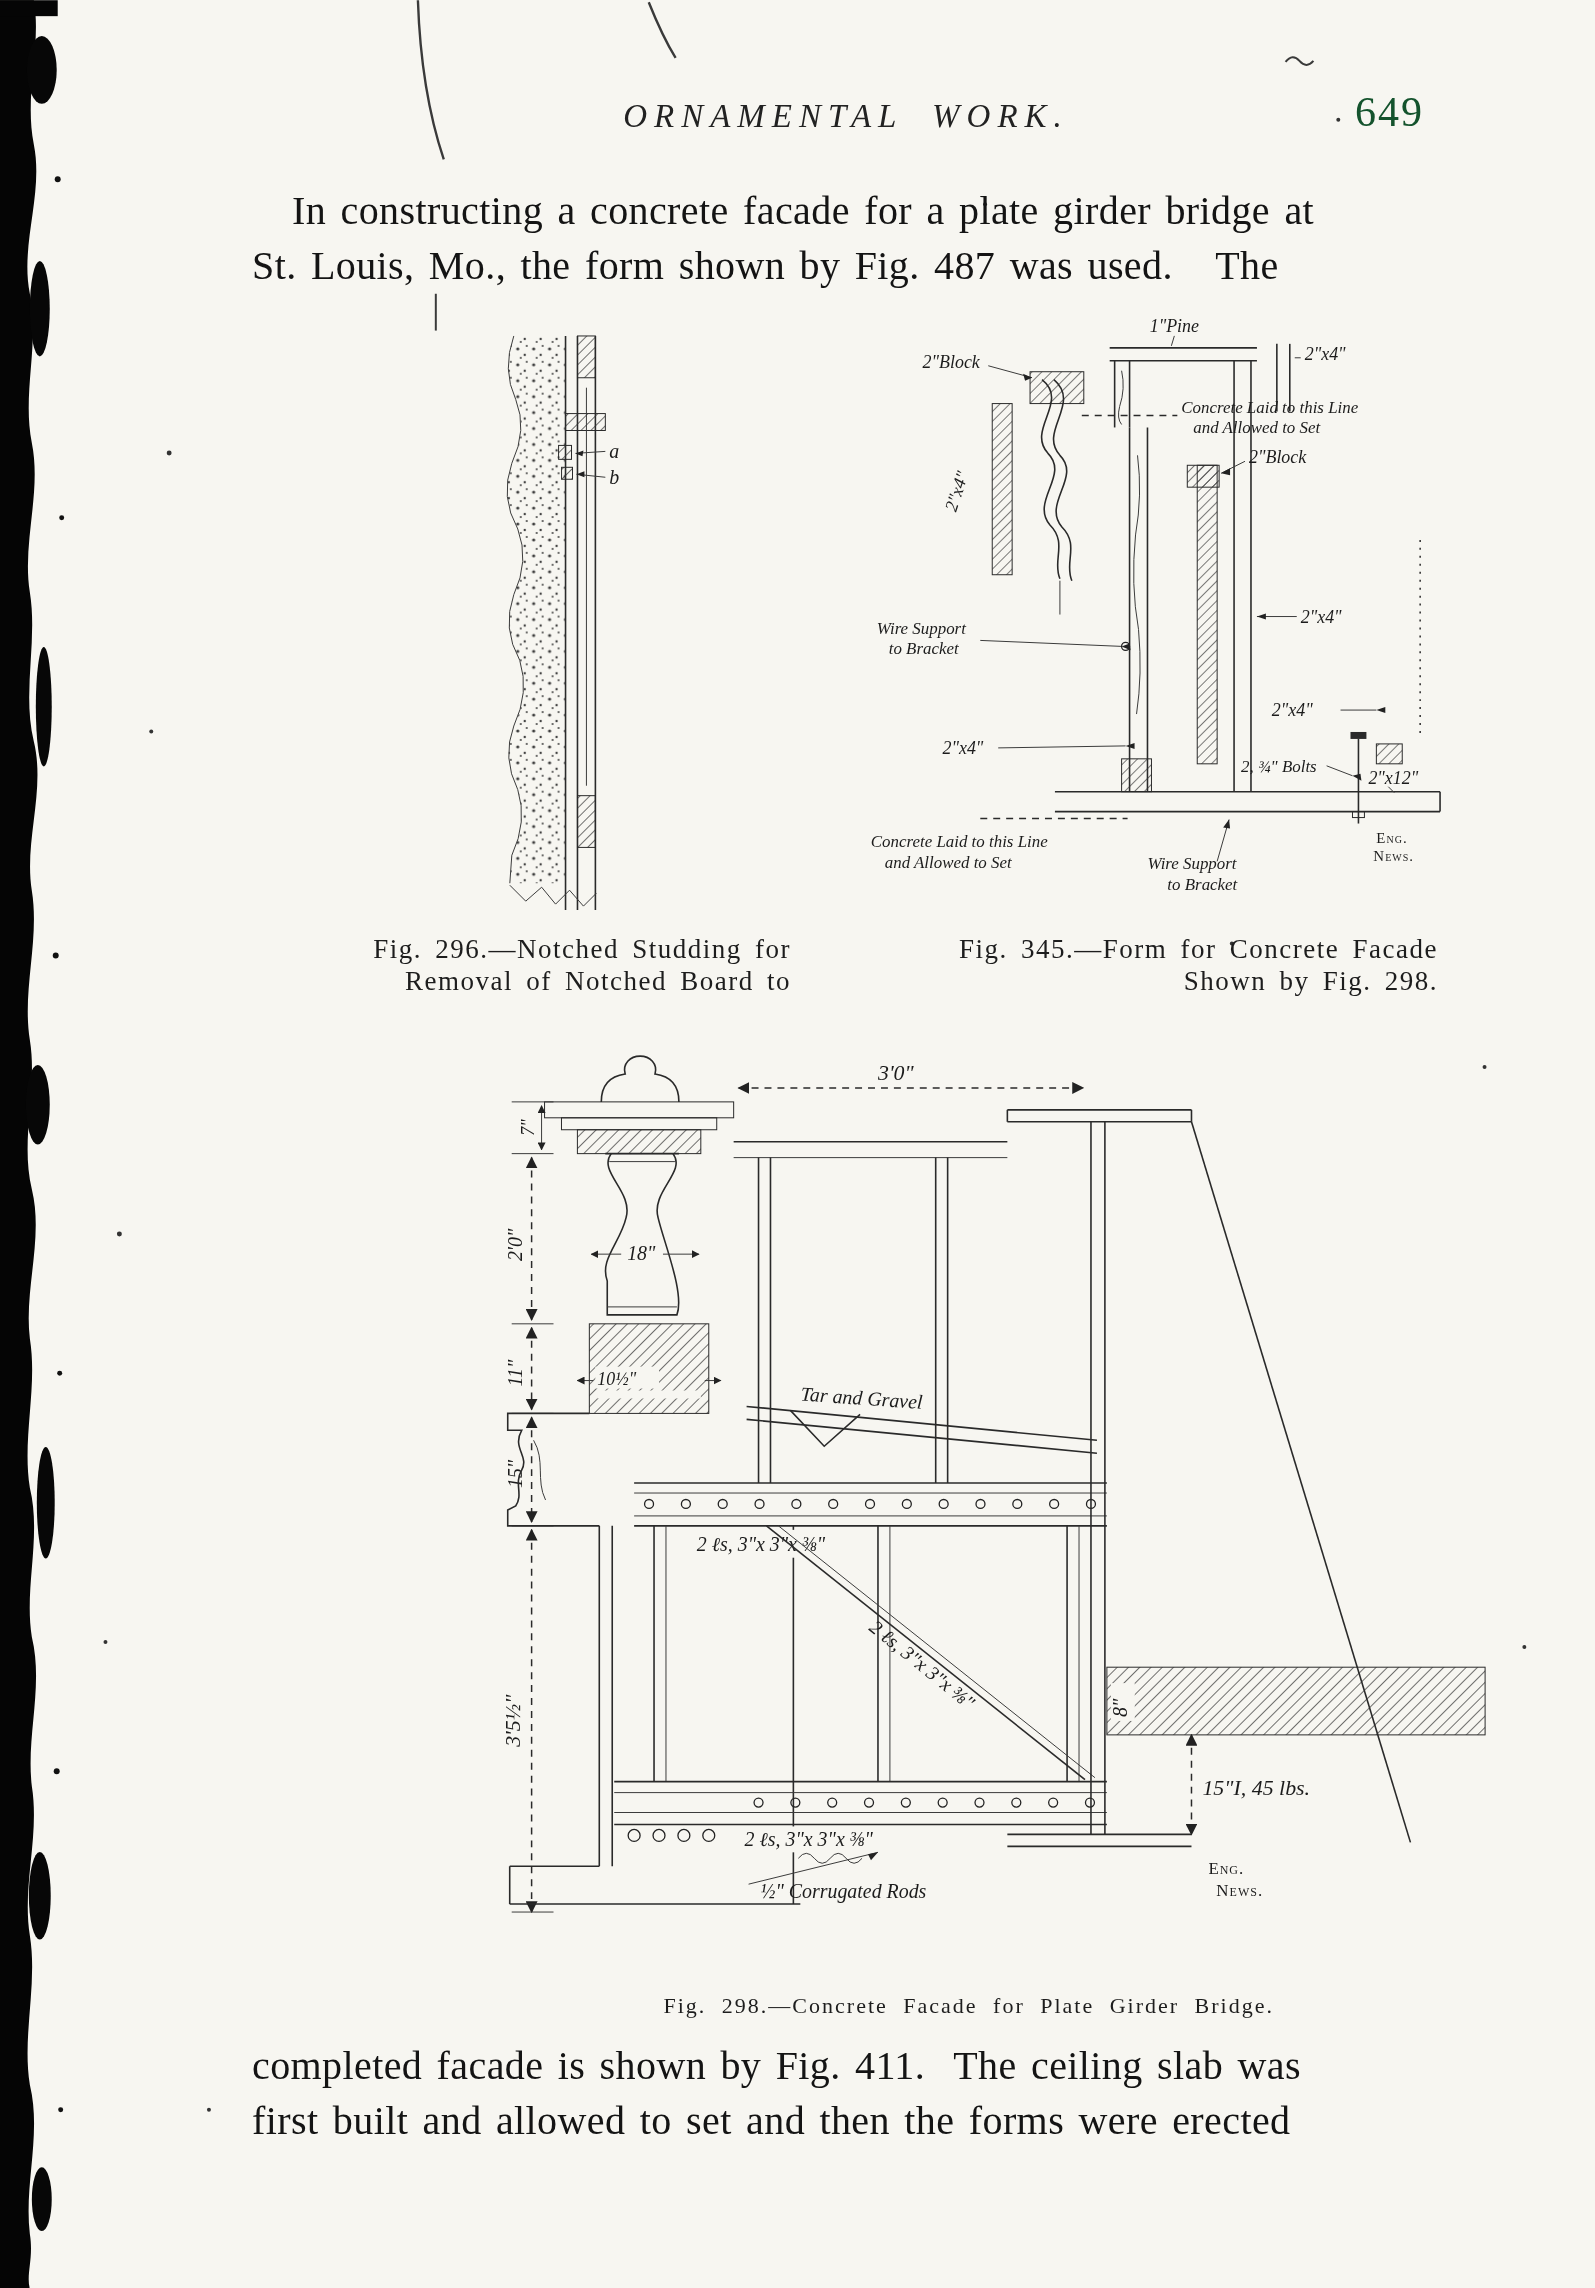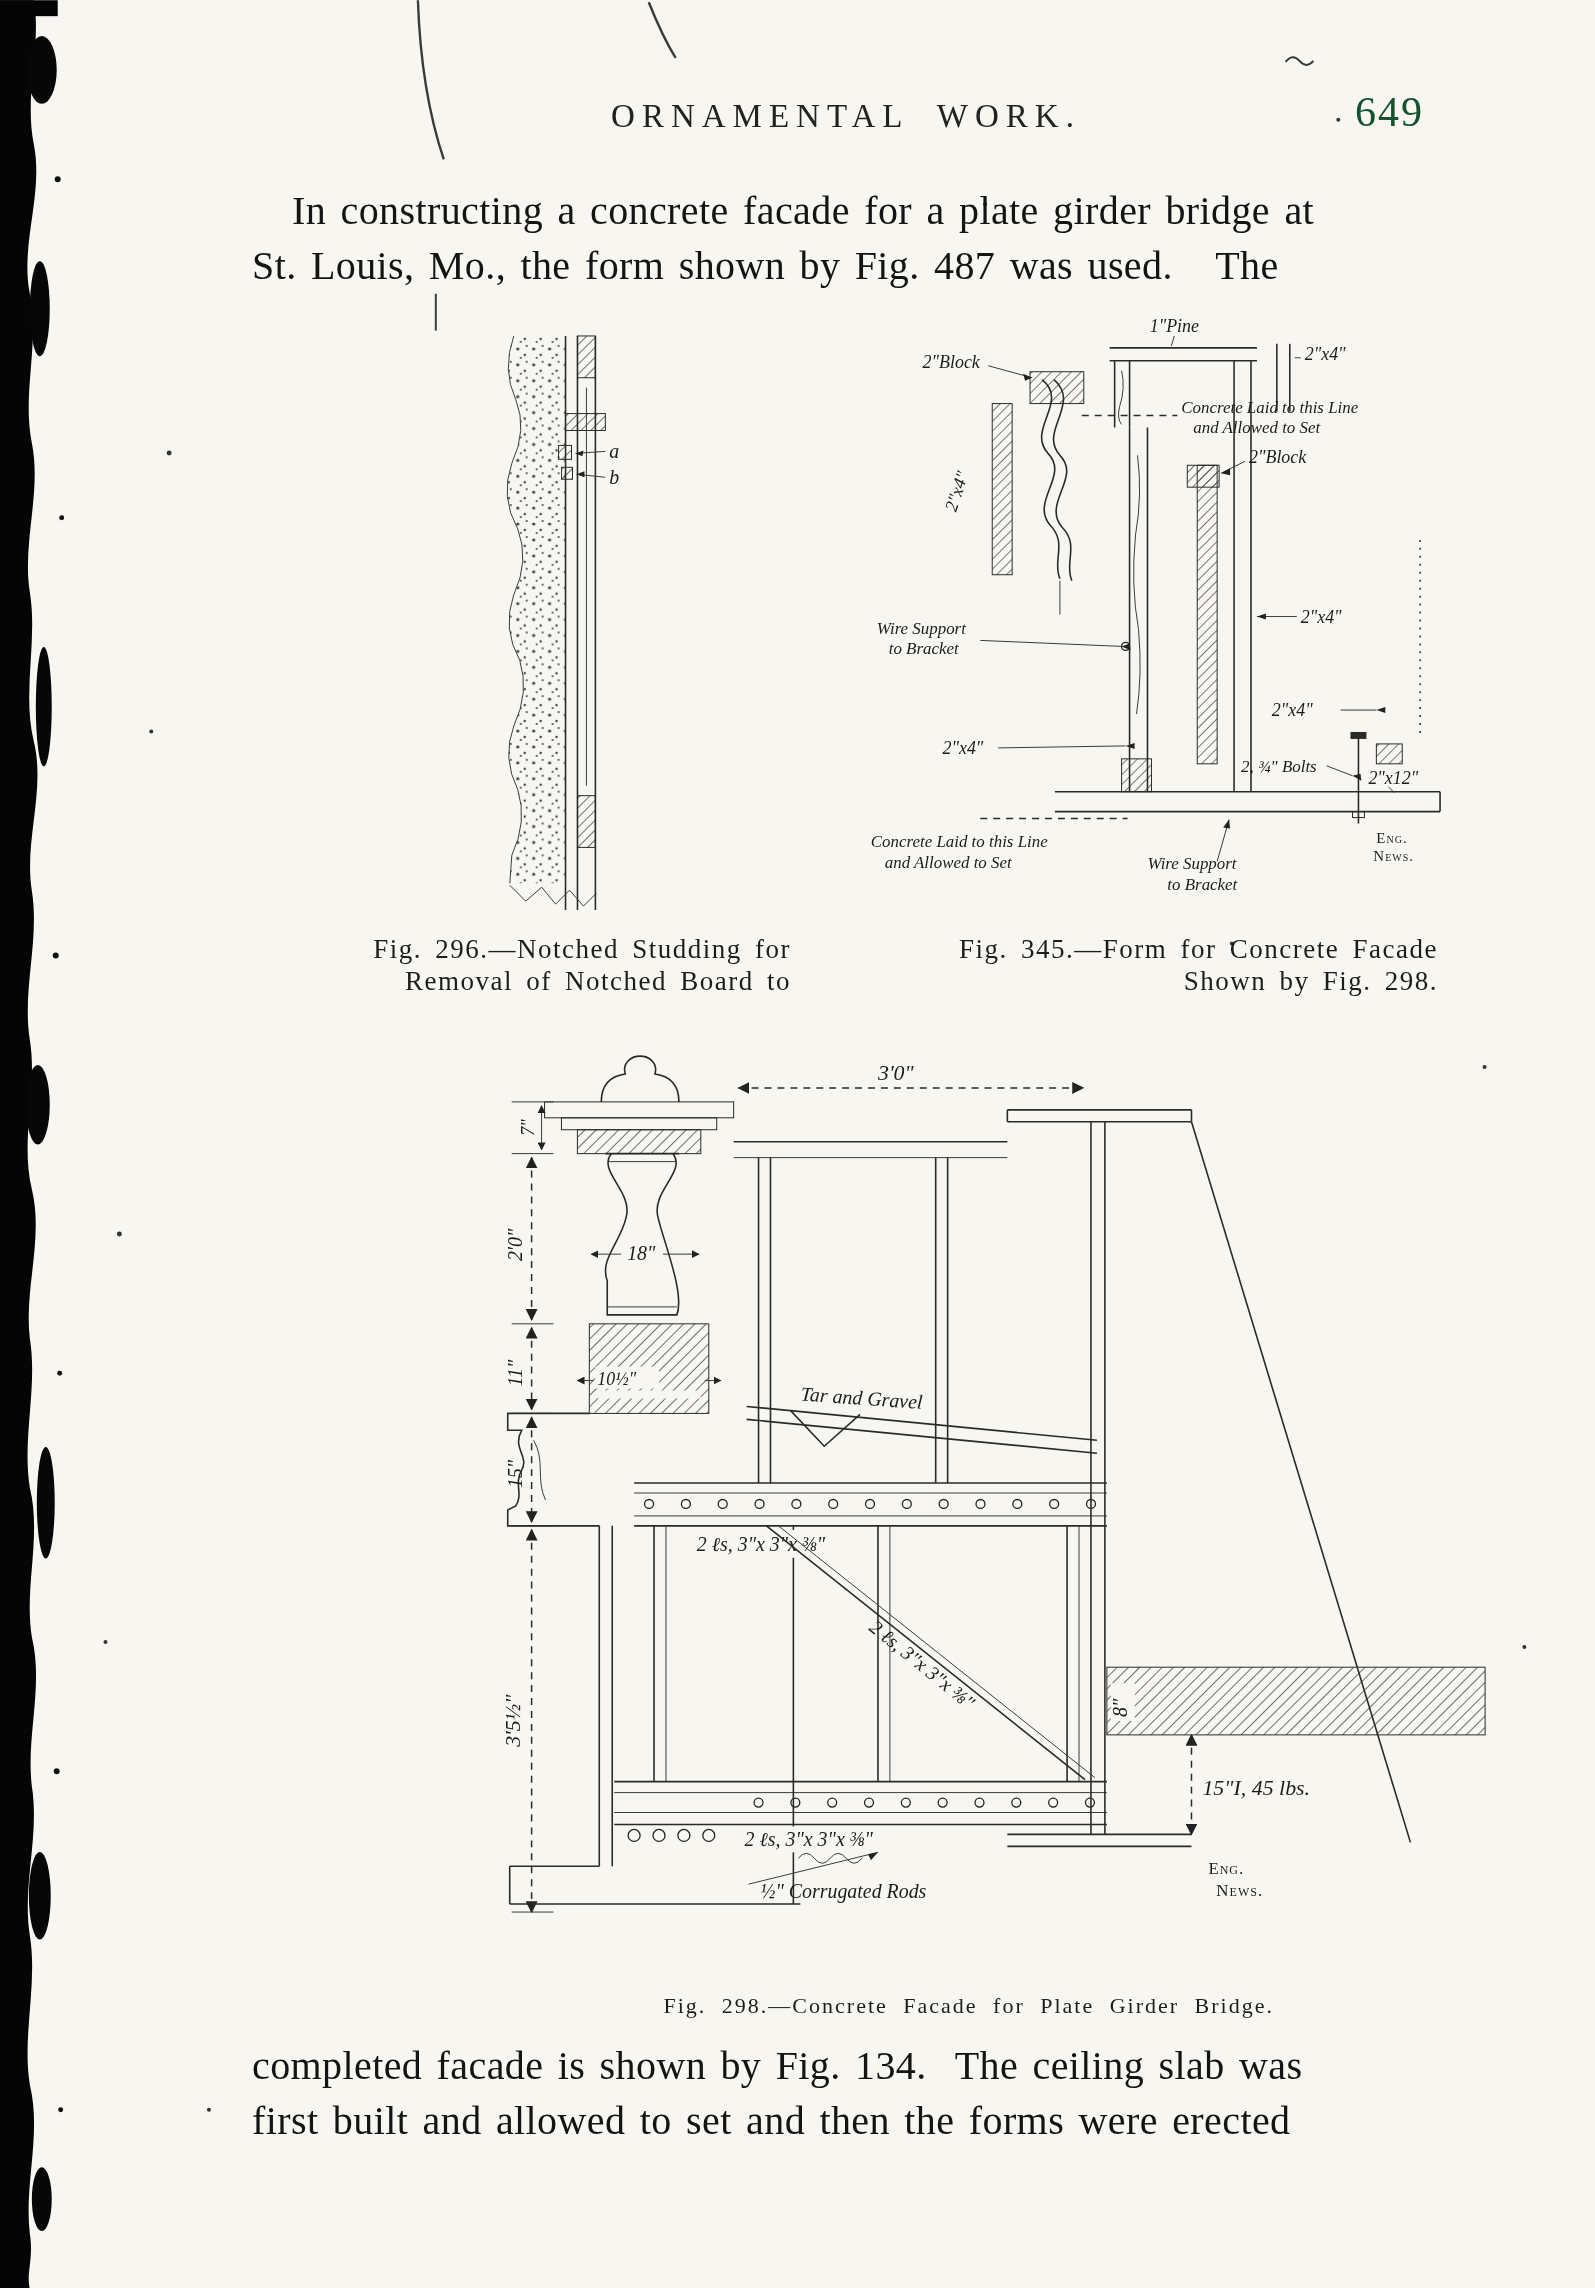--- a/index.html
+++ b/index.html
@@ -3,21 +3,21 @@
 <meta charset="utf-8">
 <style>
   html,body{margin:0;padding:0;}
   body{
     width:1596px;height:2289px;position:relative;overflow:hidden;
     background:#f7f6f1;
     font-family:"Liberation Serif",serif;color:#1b1b1b;
   }
   .abs{position:absolute;}
   .running-head{
-    font-size:33px;letter-spacing:7px;word-spacing:14px;color:#222;
+    font-style:italic;font-size:33px;letter-spacing:7px;word-spacing:14px;color:#222;
     text-align:center;width:1184px;left:254px;top:98px;
   }
   .pageno{font-size:42px;left:1355px;top:88px;letter-spacing:2px;color:#14532d;}
   .bodytext{
     font-size:40px;color:#141414;white-space:pre-wrap;letter-spacing:0.4px;word-spacing:4px;
   }
   .caption{
     font-size:27px;color:#1d1d1d;text-align:right;line-height:32px;letter-spacing:1.5px;word-spacing:5px;
   }
   .cap298{font-size:22px;letter-spacing:2px;word-spacing:8px;margin-top:8px;}
@@ -437,17 +437,17 @@
     </g>
 
     <g>
       <text class="sc f17" x="762" y="828">Eng.</text>
       <text class="sc f17" x="770" y="850">News.</text>
     </g>
   </svg>
 
   <div class="abs caption cap298" style="left:398px;top:1982px;width:876px;">Fig. 298.—Concrete Facade for Plate Girder Bridge.</div>
 
-  <div class="abs bodytext" style="left:252px;top:2042px;">completed facade is shown by Fig. 134.  The ceiling slab was</div>
+  <div class="abs bodytext" style="left:252px;top:2042px;">completed facade is shown by Fig. 411.  The ceiling slab was</div>
   <div class="abs bodytext" style="left:252px;top:2097px;">first built and allowed to set and then the forms were erected</div>
 
 </div>
 
 
 </body></html>

